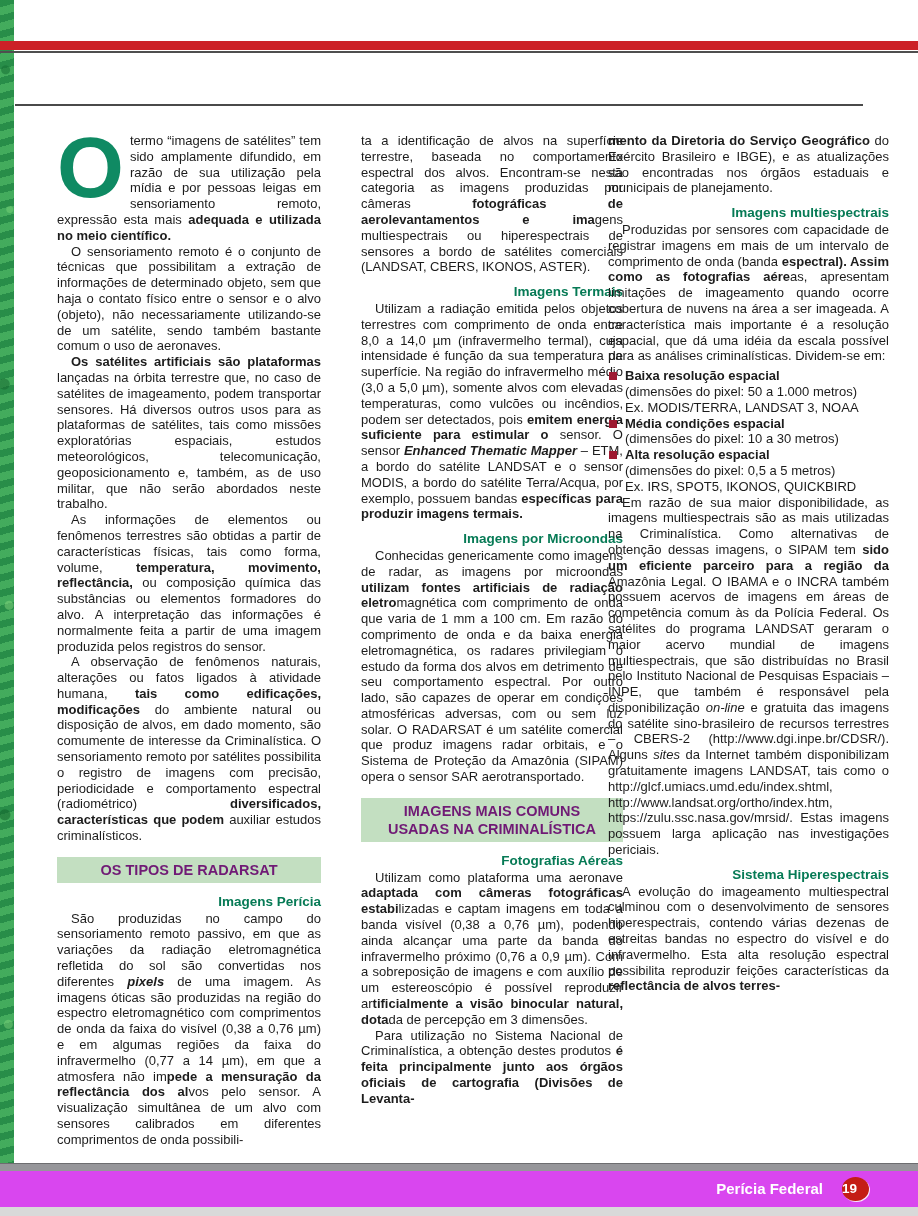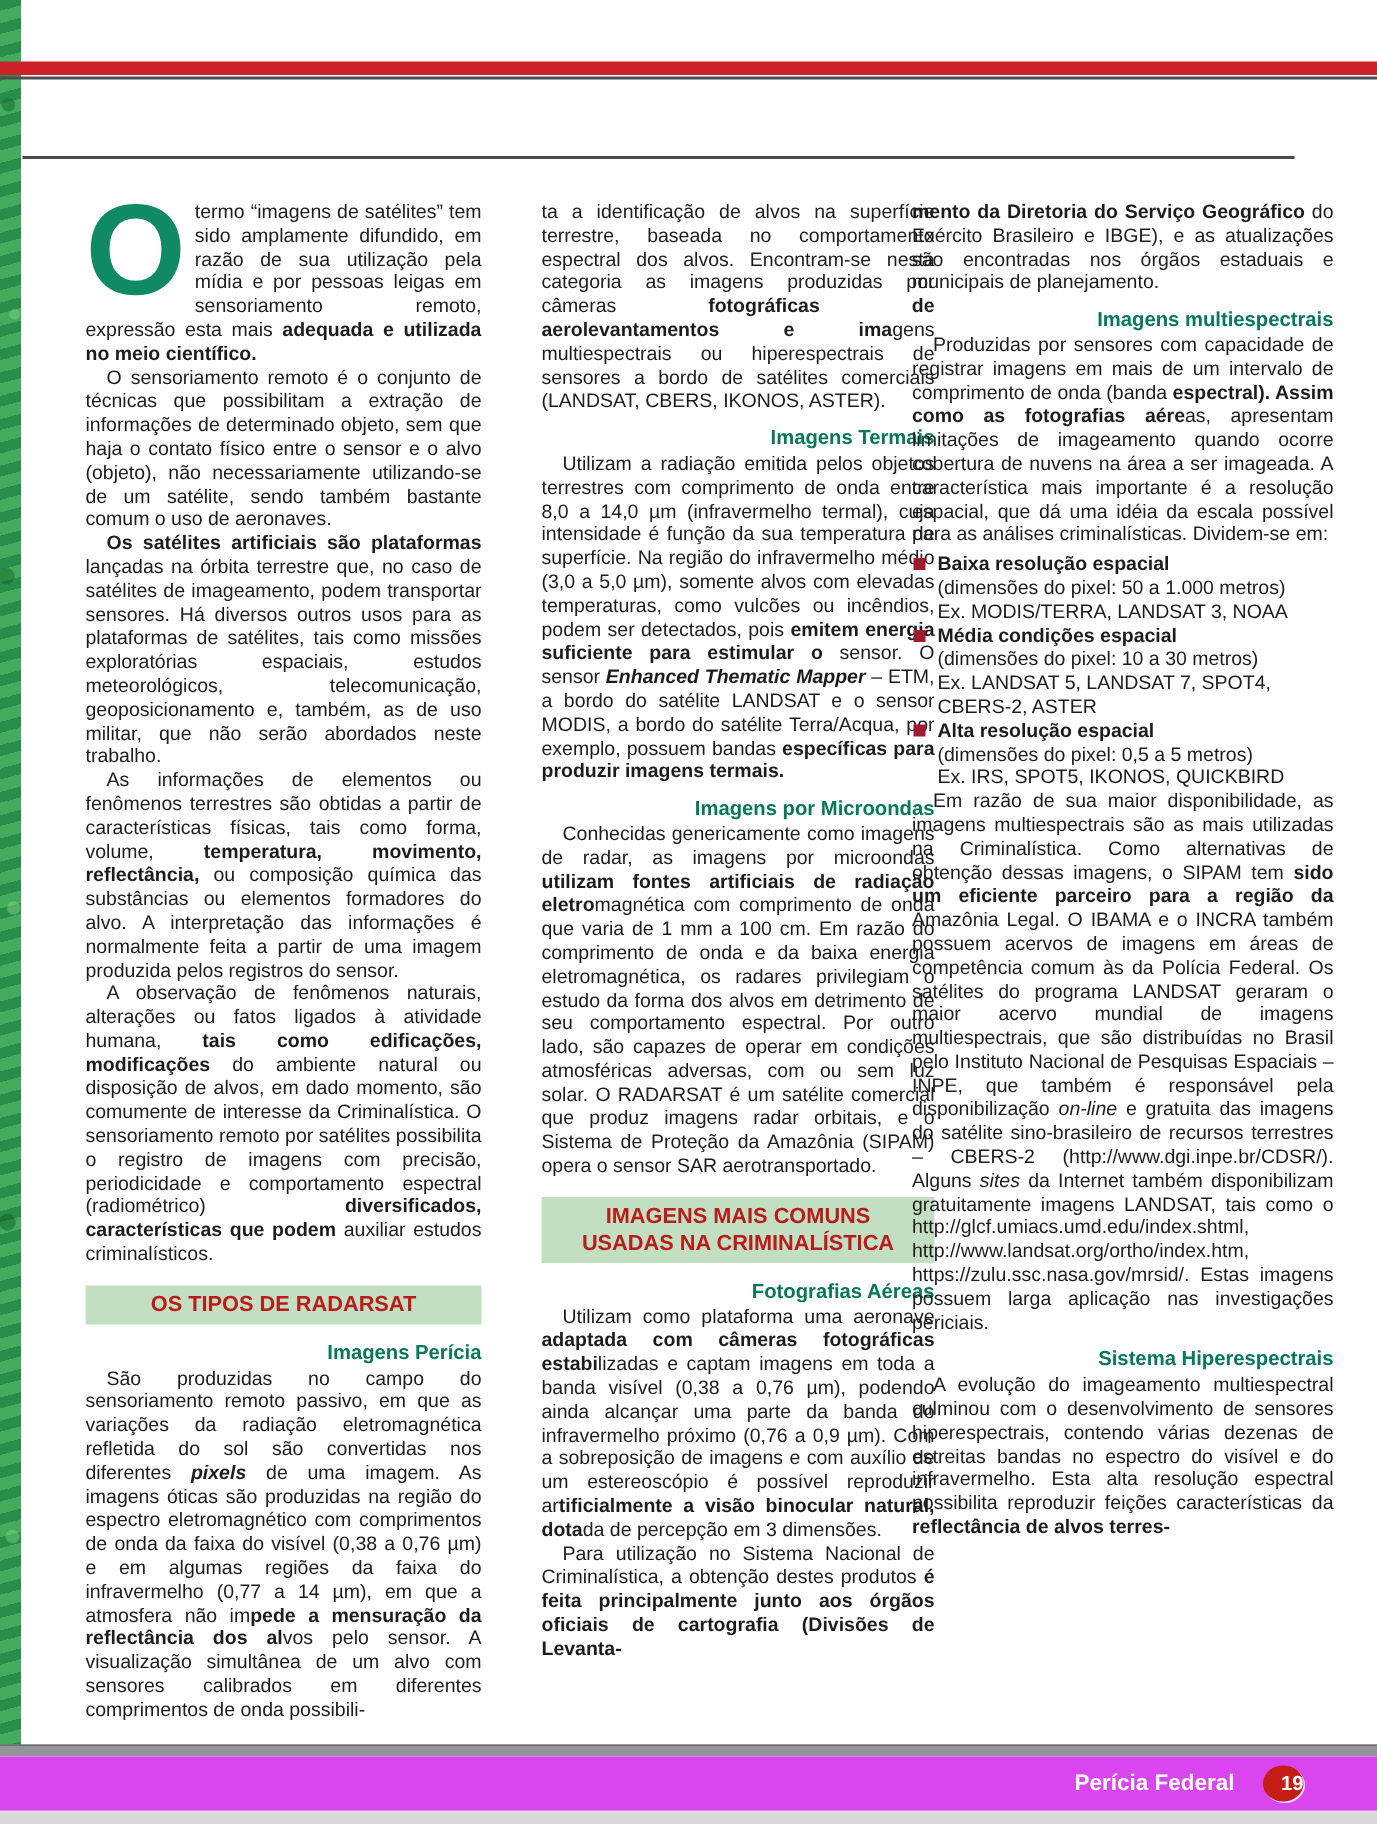--- a/index.html
+++ b/index.html
@@ -22,37 +22,37 @@
 
   .col{position:absolute;top:133px;font-size:13px;line-height:15.8px;text-align:justify;}
   .col1{left:57px;width:264px;}
   .col2{left:334px;width:262px;margin-left:27px;}
   .col3{left:608px;width:281px;}
   p.body{margin:0;}
   p.indent{text-indent:14px;}
   .dropcap{float:left;font-size:86px;line-height:64px;height:66px;font-weight:bold;
            color:#0f8a63;margin:2px 6px 0 0;}
   .subhead{margin:9px 0 1px 0;font-size:13.5px;font-weight:bold;color:#067a55;text-align:right;}
-  .band{background:#c3dfc1;color:#b91c1c;font-weight:bold;font-size:14.5px;line-height:18px;
+  .band{background:#c3dfc1;color:#701a75;font-weight:bold;font-size:14.5px;line-height:18px;
         text-align:center;padding:4px 2px;margin:13px 0 11px 0;}
   .band div{text-align:center;}
   .bullets{margin-top:4px;}
   .bullet{position:relative;padding-left:17px;text-align:left;}
   .bullet .sq{position:absolute;left:1px;top:4px;width:8px;height:8px;background:#9e1b32;}
   .bullet .bt{font-weight:bold;}
   .gap-top{margin-top:6px;}
 
   
   .footer-mid{position:absolute;left:0;top:1163px;width:918px;height:8px;background:#96969a;
               border-top:1px solid #6d6d70;box-sizing:border-box;}
   .footer-main{position:absolute;left:0;top:1171px;width:918px;height:49px;background:#d946ef;}
   .fname{position:absolute;right:95px;top:9px;color:#ffffff;font-weight:bold;font-size:15px;}
   .fbadge{position:absolute;left:842px;top:6px;width:27px;height:24px;border-radius:50%;
           background:#c41d15;color:#fff;font-weight:bold;font-size:13.5px;line-height:24px;
-          text-align:right;box-shadow:1px 1px 0 rgba(255,255,255,.85);}
+          text-align:left;box-shadow:1px 1px 0 rgba(255,255,255,.85);}
   .footer-bottom{position:absolute;left:0;top:1207px;width:918px;height:9px;background:#d9d9d9;}
 </style>
 </head>
 <body>
 
 <div class="page">
 
   <div class="green-strip"></div>
   <div class="red-bar"></div>
   <div class="red-bar-underline"></div>
@@ -93,21 +93,20 @@
       <div class="bullet">
         <span class="sq"></span>
         <div class="bt">Baixa resolução espacial</div>
         <div class="bl">(dimensões do pixel: 50 a 1.000 metros)</div>
         <div class="bl">Ex. MODIS/TERRA, LANDSAT 3, NOAA</div>
       </div>
       <div class="bullet">
         <span class="sq"></span>
         <div class="bt">Média condições espacial</div>
         <div class="bl">(dimensões do pixel: 10 a 30 metros)</div>
-        <div class="bl">Ex. LANDSAT 5, LANDSAT 7, SPOT4, CBERS-2, ASTER</div>
       </div>
       <div class="bullet">
         <span class="sq"></span>
         <div class="bt">Alta resolução espacial</div>
         <div class="bl">(dimensões do pixel: 0,5 a 5 metros)</div>
         <div class="bl">Ex. IRS, SPOT5, IKONOS, QUICKBIRD</div>
       </div>
     </div>
 
     <p class="body indent gap-top">Em razão de sua maior disponibilidade, as imagens multiespectrais são as mais utilizadas na Criminalística. Como alternativas de obtenção dessas imagens, o SIPAM tem <b>sido um eficiente parceiro para a região da</b> Amazônia Legal. O IBAMA e o INCRA também possuem acervos de imagens em áreas de competência comum às da Polícia Federal. Os satélites do programa LANDSAT geraram o maior acervo mundial de imagens multiespectrais, que são distribuídas no Brasil pelo Instituto Nacional de Pesquisas Espaciais – INPE, que também é responsável pela disponibilização <i>on-line</i> e gratuita das imagens do satélite sino-brasileiro de recursos terrestres – CBERS-2 (http://www.dgi.inpe.br/CDSR/). Alguns <i>sites</i> da Internet também disponibilizam gratuitamente imagens LANDSAT, tais como o http://glcf.umiacs.umd.edu/index.shtml, http://www.landsat.org/ortho/index.htm, https://zulu.ssc.nasa.gov/mrsid/. Estas imagens possuem larga aplicação nas investigações periciais.</p>

